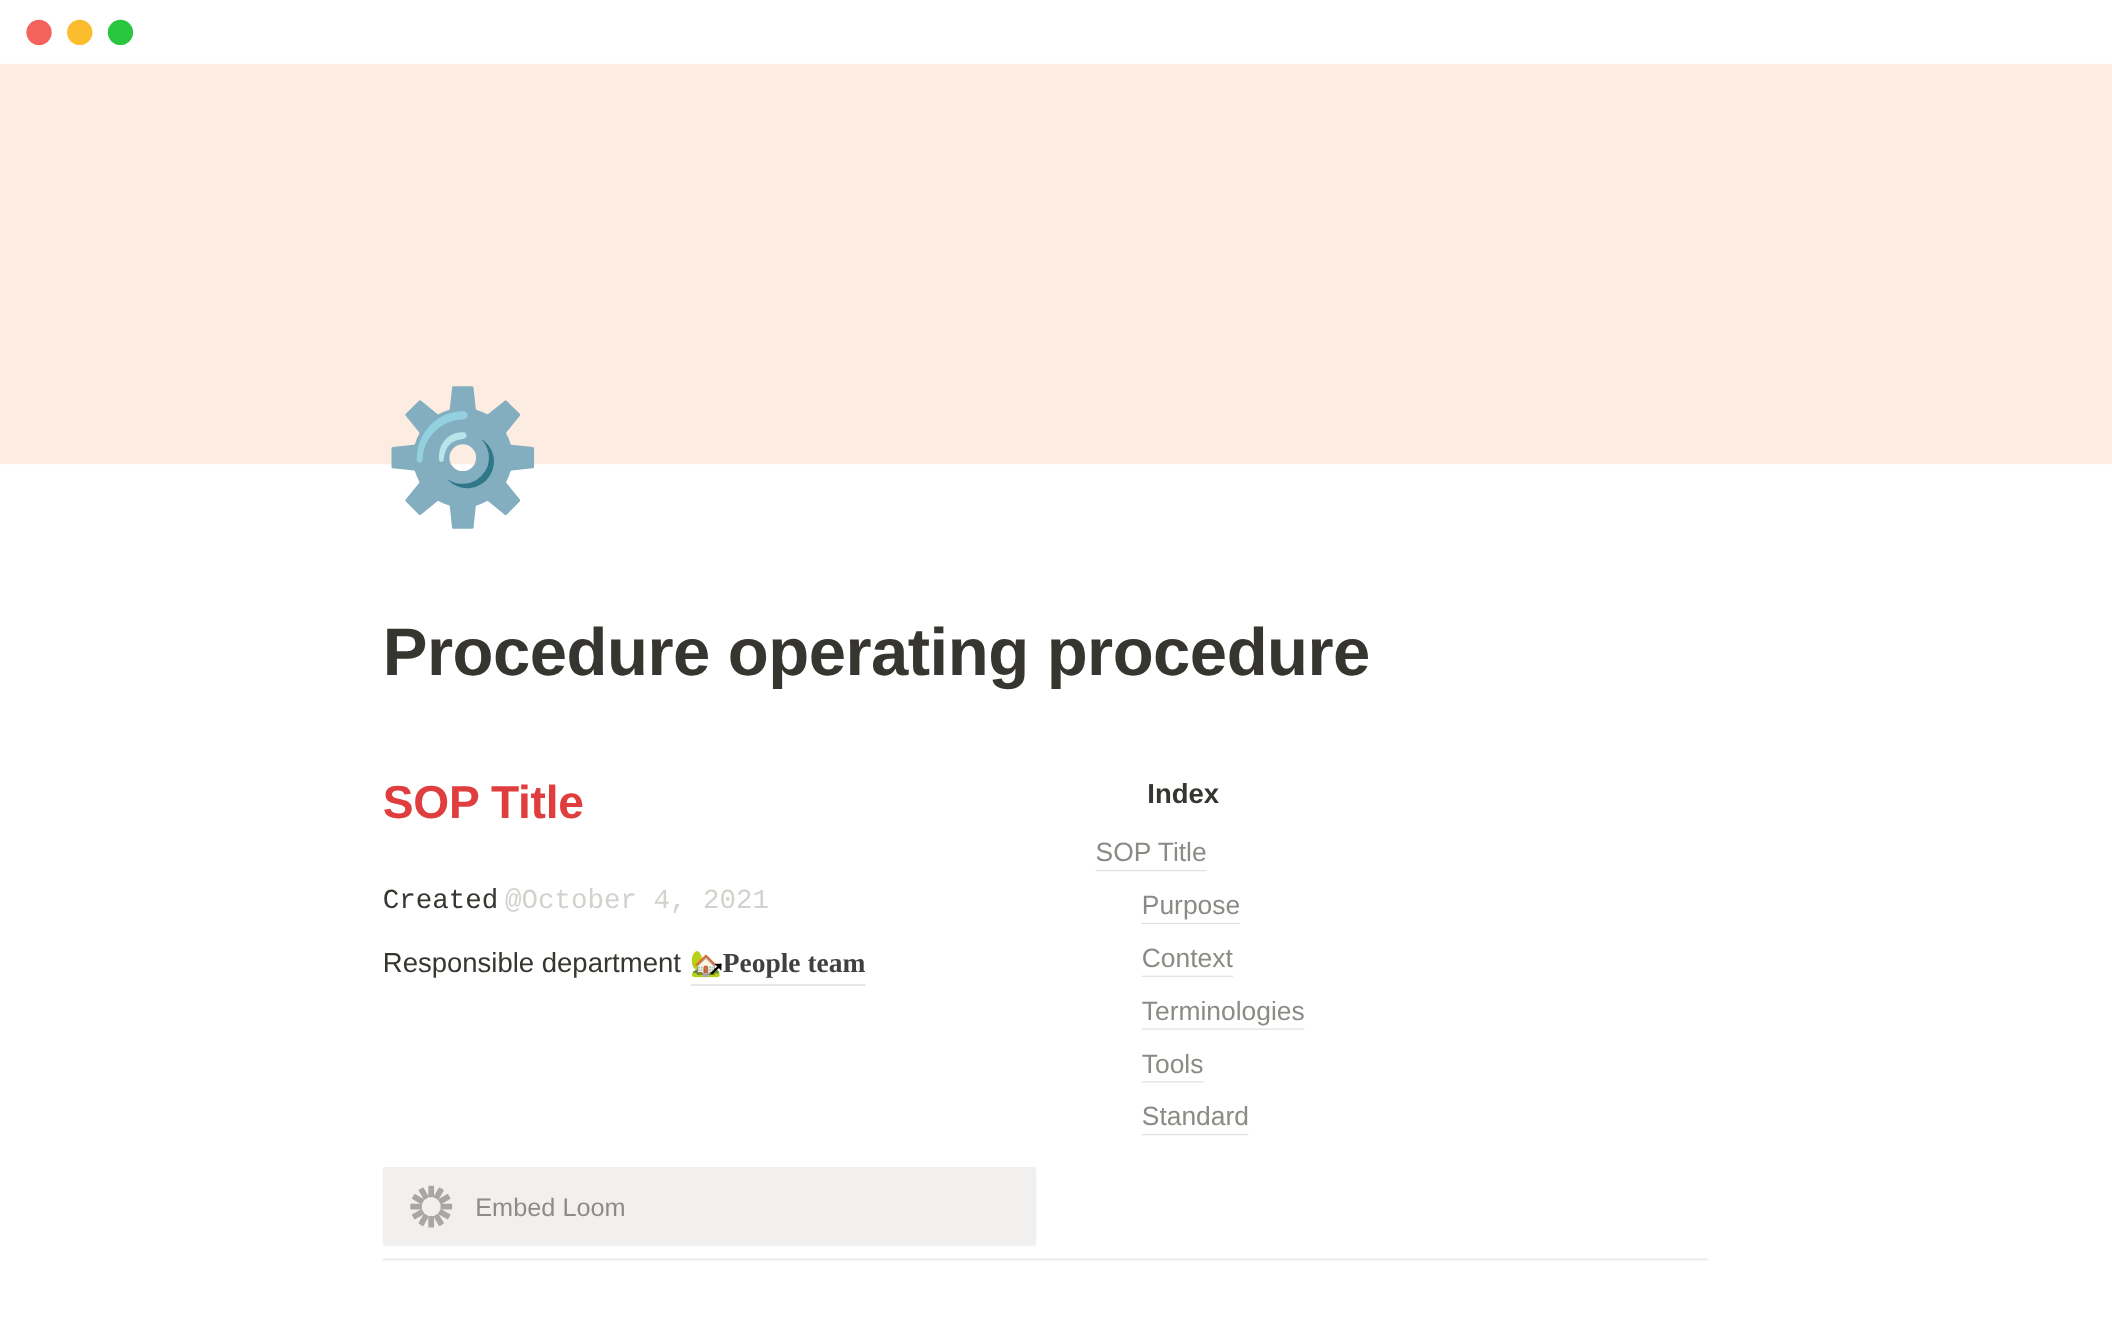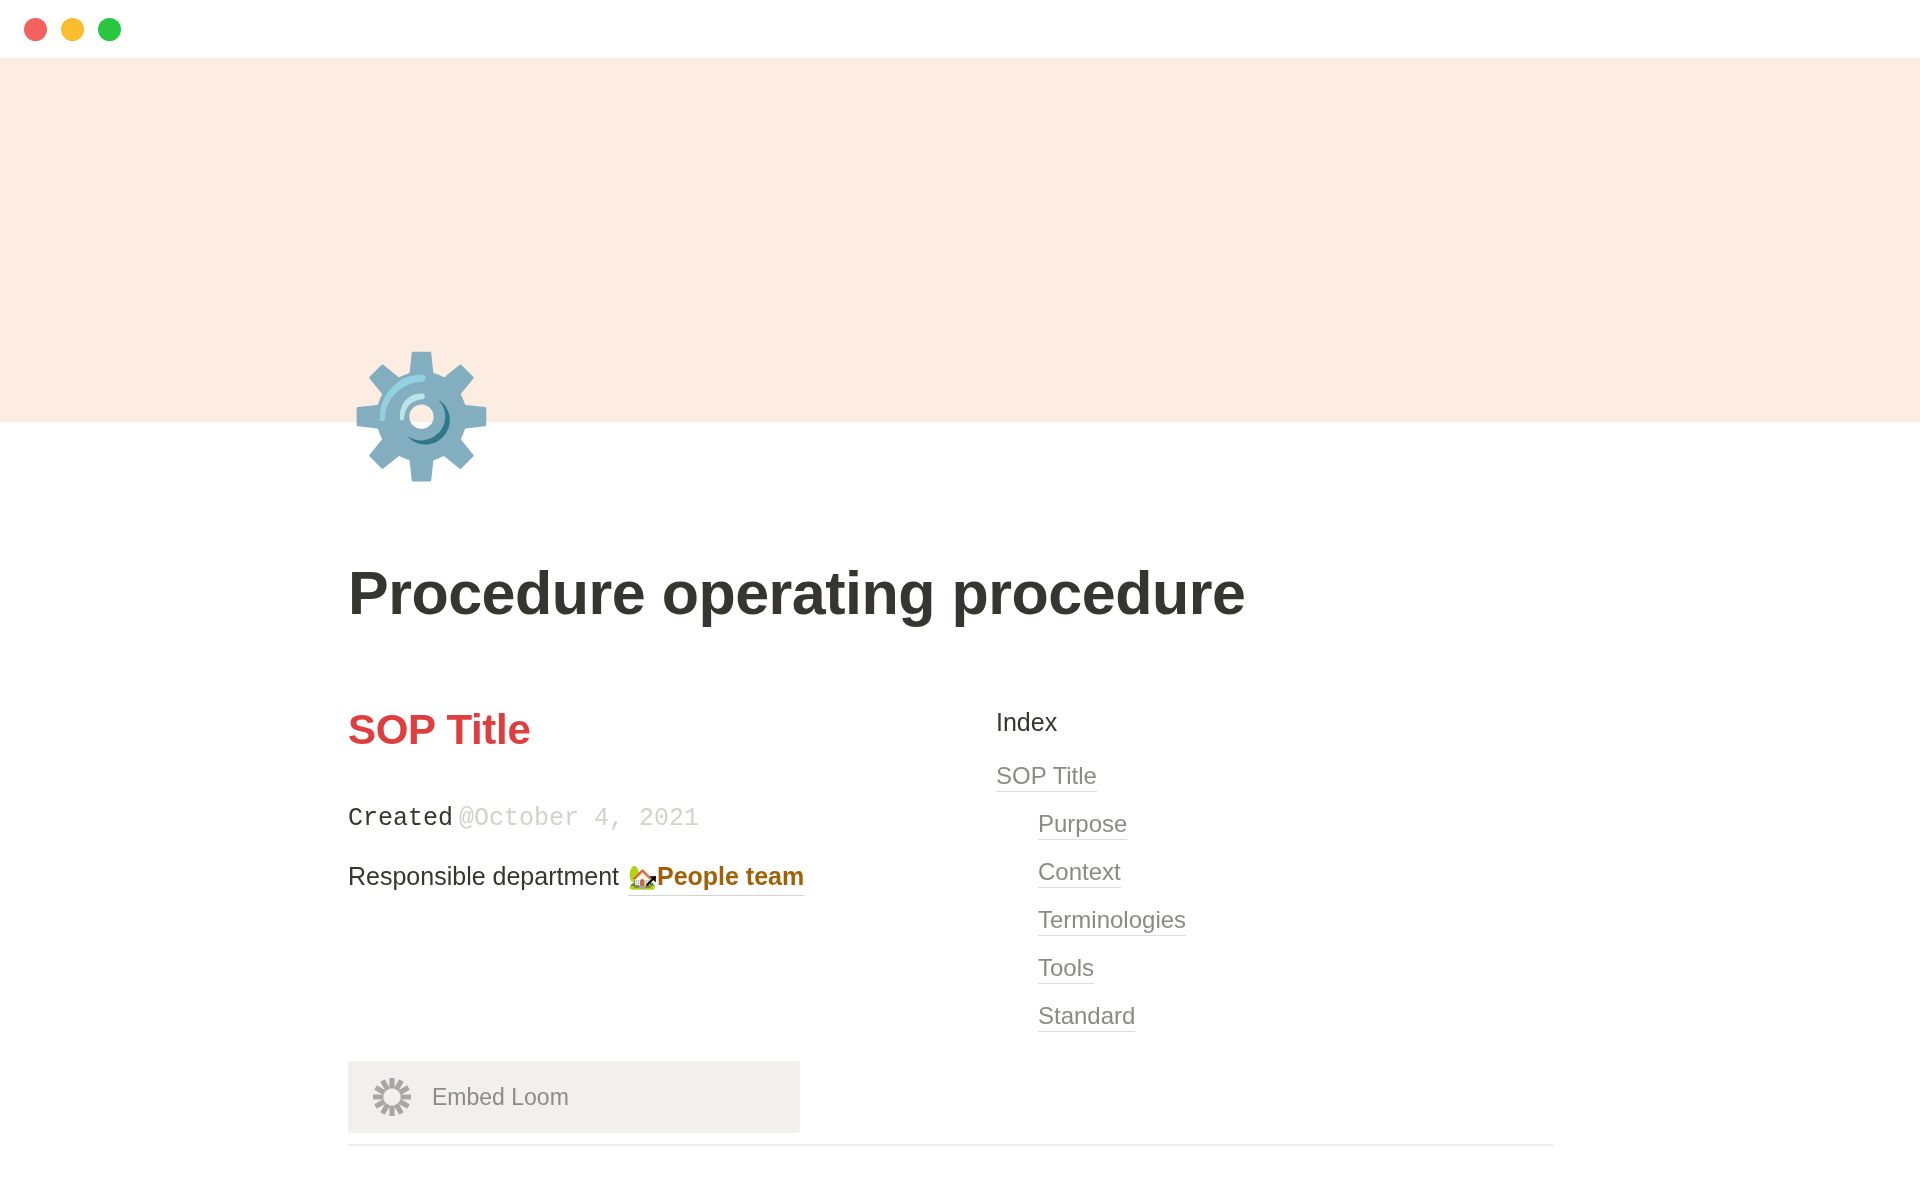--- a/index.html
+++ b/index.html
@@ -140,49 +140,50 @@
     line-height: 26px;
   }
   .link-arrow {
     position: absolute;
     right: -4px;
     bottom: -4px;
     width: 16px;
     height: 16px;
   }
 
-  .dept-name { font-weight: 600; color: #a16207; }
+  .dept-name { font-weight: 600; color: #404040; font-family: Liberation Serif, serif; }
 
   
   .embed-block {
     position: absolute;
     left: 0;
     top: 355px;
-    width: 452px;
+    width: 594px;
     height: 72px;
     background: #f1f0ee;
     border-radius: 3px;
     display: flex;
     align-items: center;
     padding-left: 24px;
     cursor: pointer;
   }
   .loom-icon { width: 40px; height: 40px; flex: 0 0 auto; }
   .embed-label {
     margin-left: 20px;
     font-size: 23px;
     color: #8d8b87;
   }
 
   
   .index-title {
     font-size: 25px;
-    font-weight: normal;
+    font-weight: bold;
     color: #37352f;
     line-height: 1.3;
+    margin-left: 47px;
   }
 
   .index-list { margin-top: 22px; }
 
   .index-link {
     display: inline-block;
     font-size: 24px;
     color: #8c8a85;
     text-decoration: none;
     border-bottom: 1.5px solid #ddddda;

